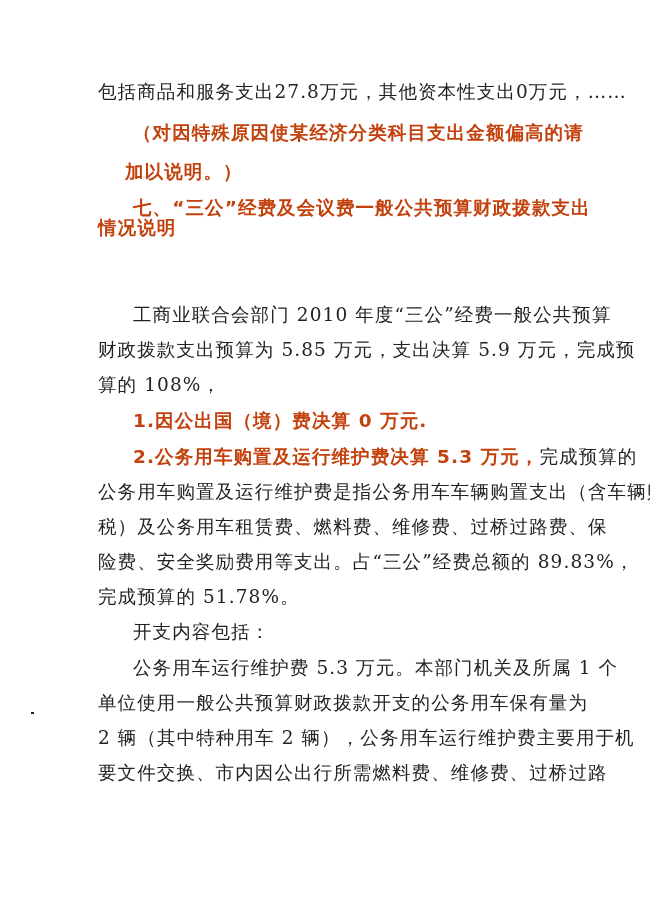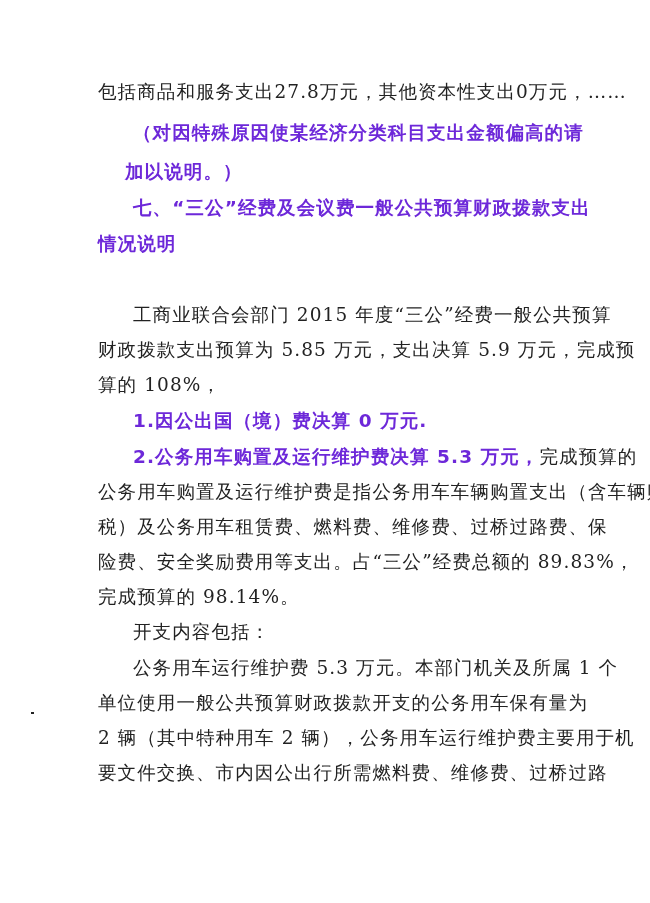--- a/index.html
+++ b/index.html
@@ -23,54 +23,54 @@
     .line {
       position: absolute;
       left: 98px;
       font-size: 18.5px;
       line-height: 24px;
       white-space: nowrap;
       letter-spacing: 1.1px;
       color: #222;
     }
     .indent { left: 133px; }
-    .bold { font-weight: bold; color: #6d28d9; }
+    .bold { font-weight: bold; color: #c2410c; }
     .sans { font-family: "DejaVu Sans", "Liberation Sans", sans-serif; }
     .speck {
       position: absolute;
       left: 31px; top: 712px;
       width: 3px; height: 2px;
       background: #222;
     }
   </style>
 </head>
 <body>
 
 <div class="page">
   <div class="line" style="top:80px;">包括商品和服务支出27.8万元，其他资本性支出0万元，……</div>
 
   <div class="line indent bold sans" style="top:121px;">（对因特殊原因使某经济分类科目支出金额偏高的请</div>
   <div class="line bold sans" style="top:160px;margin-left:27px;">加以说明。）</div>
 
   <div class="line indent bold sans" style="top:196px;">七、“三公”经费及会议费一般公共预算财政拨款支出</div>
-  <div class="line bold sans" style="top:232px;">情况说明</div>
+  <div class="line bold sans" style="top:216px;">情况说明</div>
 
-  <div class="line indent" style="top:303px;">工商业联合会部门 2015 年度“三公”经费一般公共预算</div>
+  <div class="line indent" style="top:303px;">工商业联合会部门 2010 年度“三公”经费一般公共预算</div>
   <div class="line" style="top:338px;">财政拨款支出预算为 5.85 万元，支出决算 5.9 万元，完成预</div>
   <div class="line" style="top:373px;">算的 108%，</div>
 
   <div class="line indent bold sans" style="top:409px;">1.因公出国（境）费决算 0 万元.</div>
 
   <div class="line indent" style="top:445px;">
     <span class="bold sans">2.公务用车购置及运行维护费决算 5.3 万元，</span><span>完成预算的</span>
   </div>
   <div class="line" style="top:480px;">公务用车购置及运行维护费是指公务用车车辆购置支出（含车辆购置</div>
   <div class="line" style="top:515px;text-align:center;">税）及公务用车租赁费、燃料费、维修费、过桥过路费、保</div>
   <div class="line" style="top:550px;text-align:center;">险费、安全奖励费用等支出。占“三公”经费总额的 89.83%，</div>
-  <div class="line" style="top:585px;">完成预算的 98.14%。</div>
+  <div class="line" style="top:585px;">完成预算的 51.78%。</div>
 
   <div class="line indent" style="top:620px;">开支内容包括：</div>
   <div class="line indent" style="top:656px;text-align:center;">公务用车运行维护费 5.3 万元。本部门机关及所属 1 个</div>
   <div class="line" style="top:691px;">单位使用一般公共预算财政拨款开支的公务用车保有量为</div>
   <div class="line" style="top:726px;">2 辆（其中特种用车 2 辆），公务用车运行维护费主要用于机</div>
   <div class="line" style="top:761px;">要文件交换、市内因公出行所需燃料费、维修费、过桥过路</div>
 
   <div class="speck"></div>
 </div>
 

